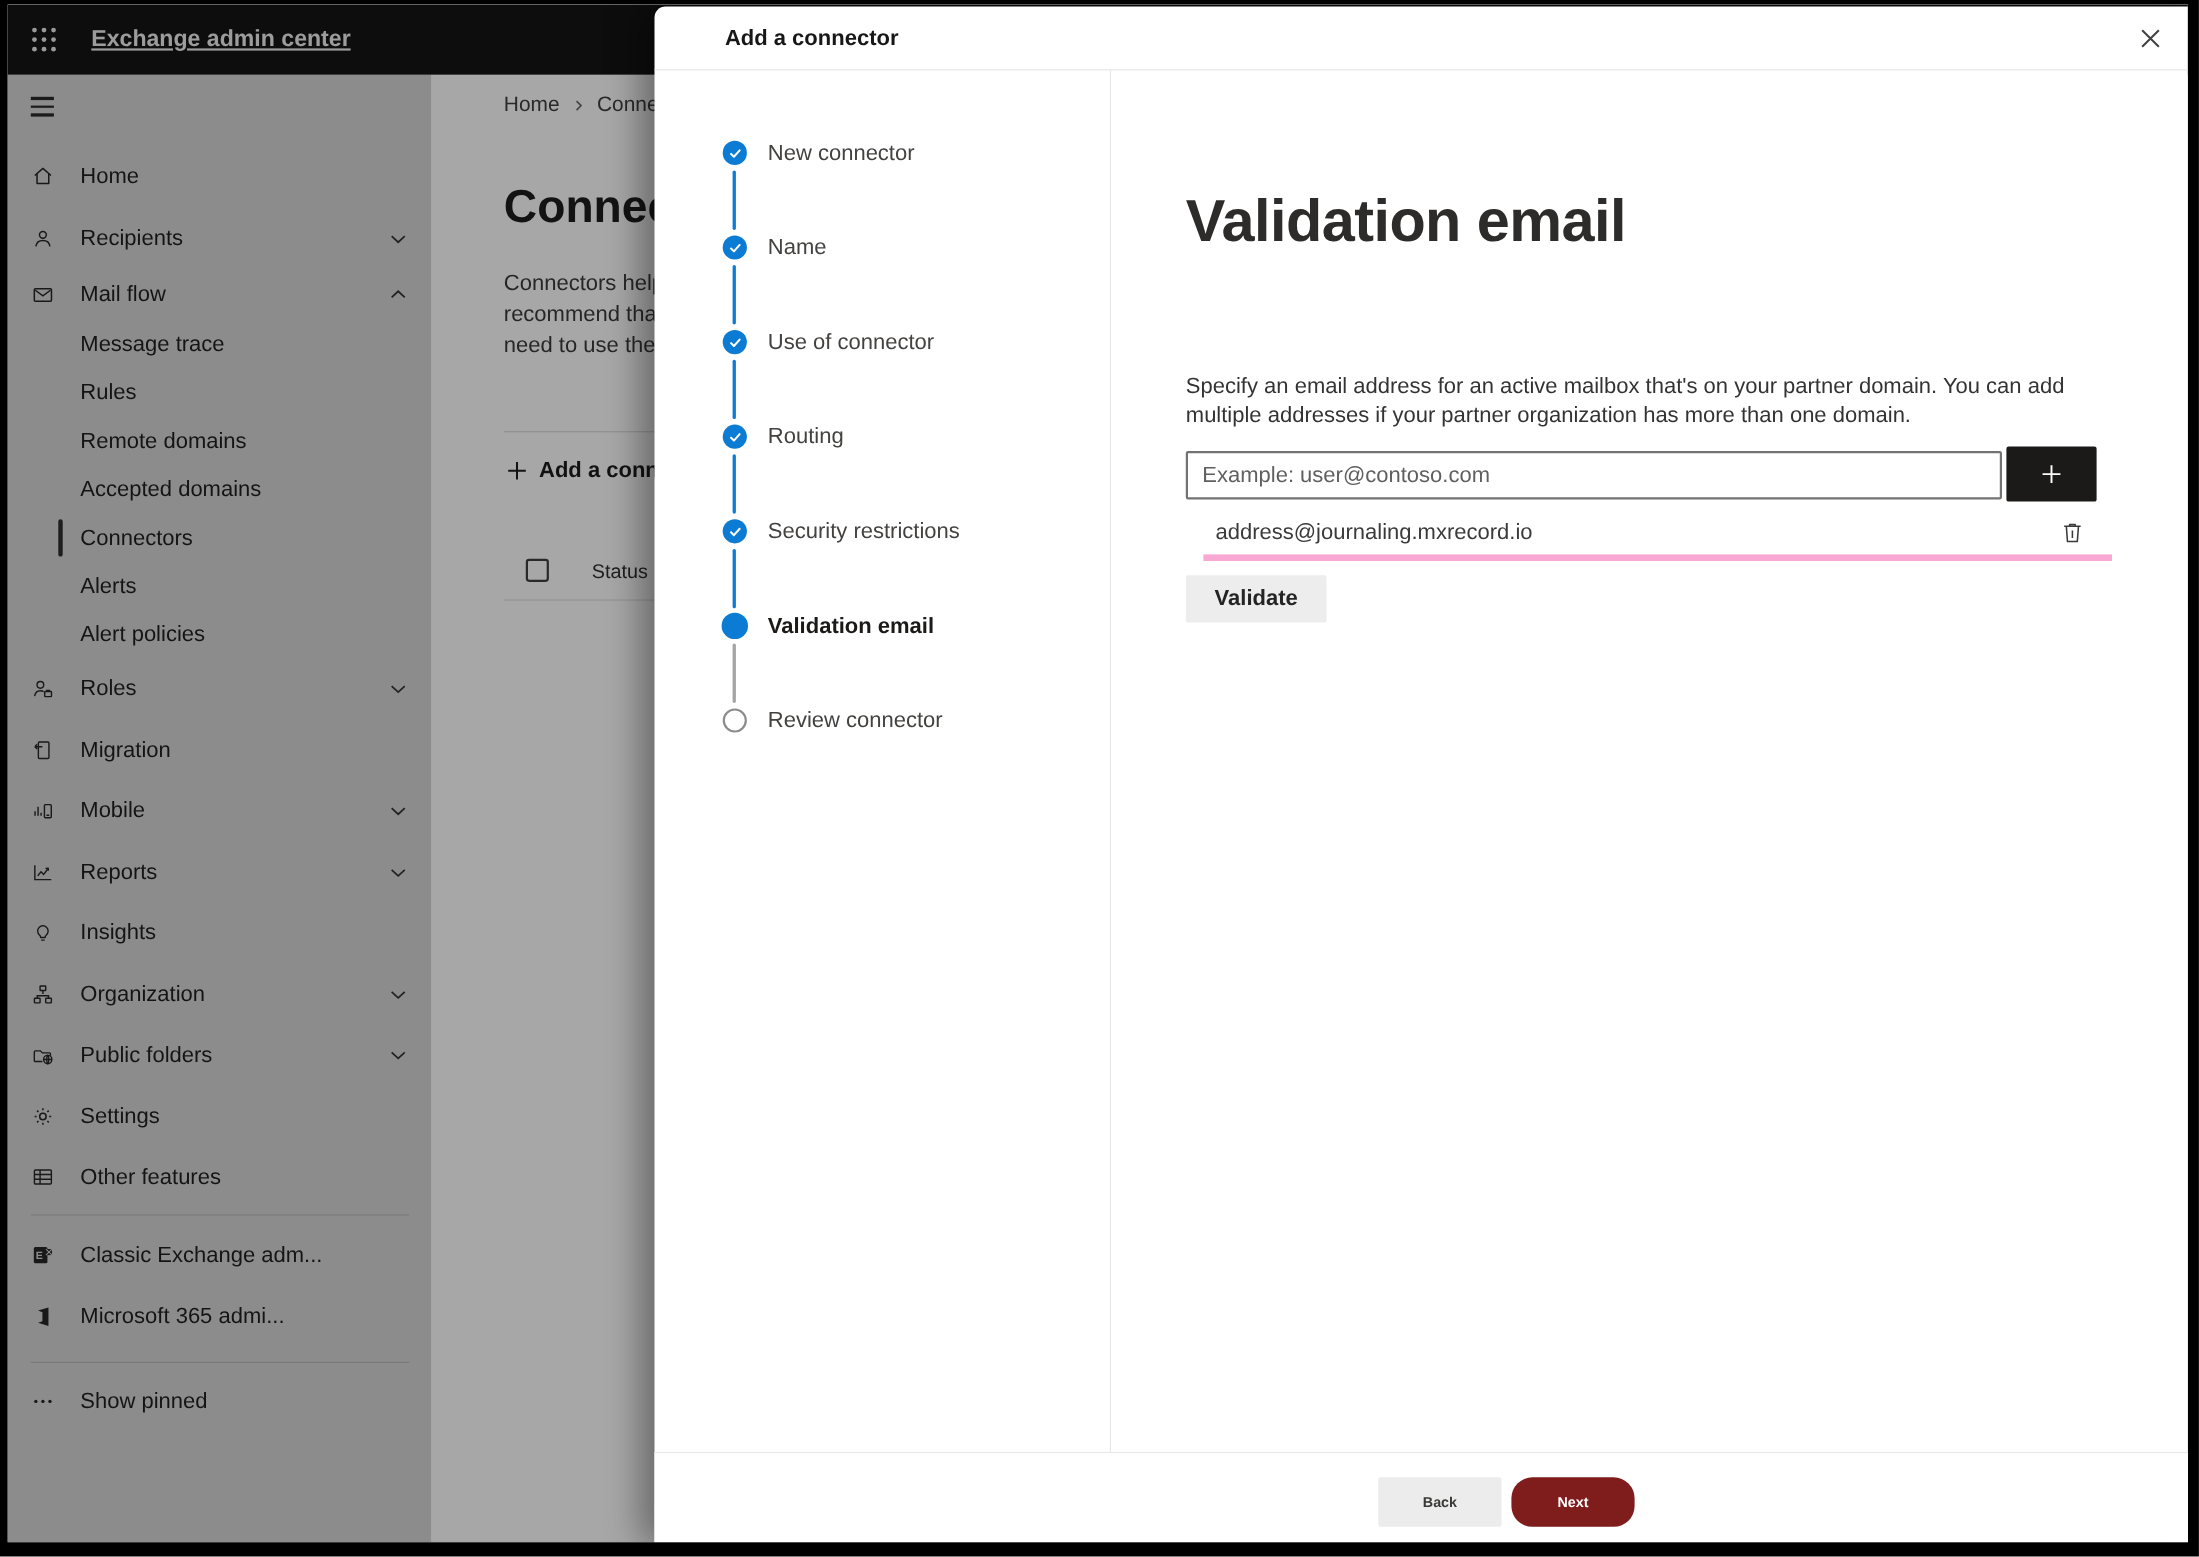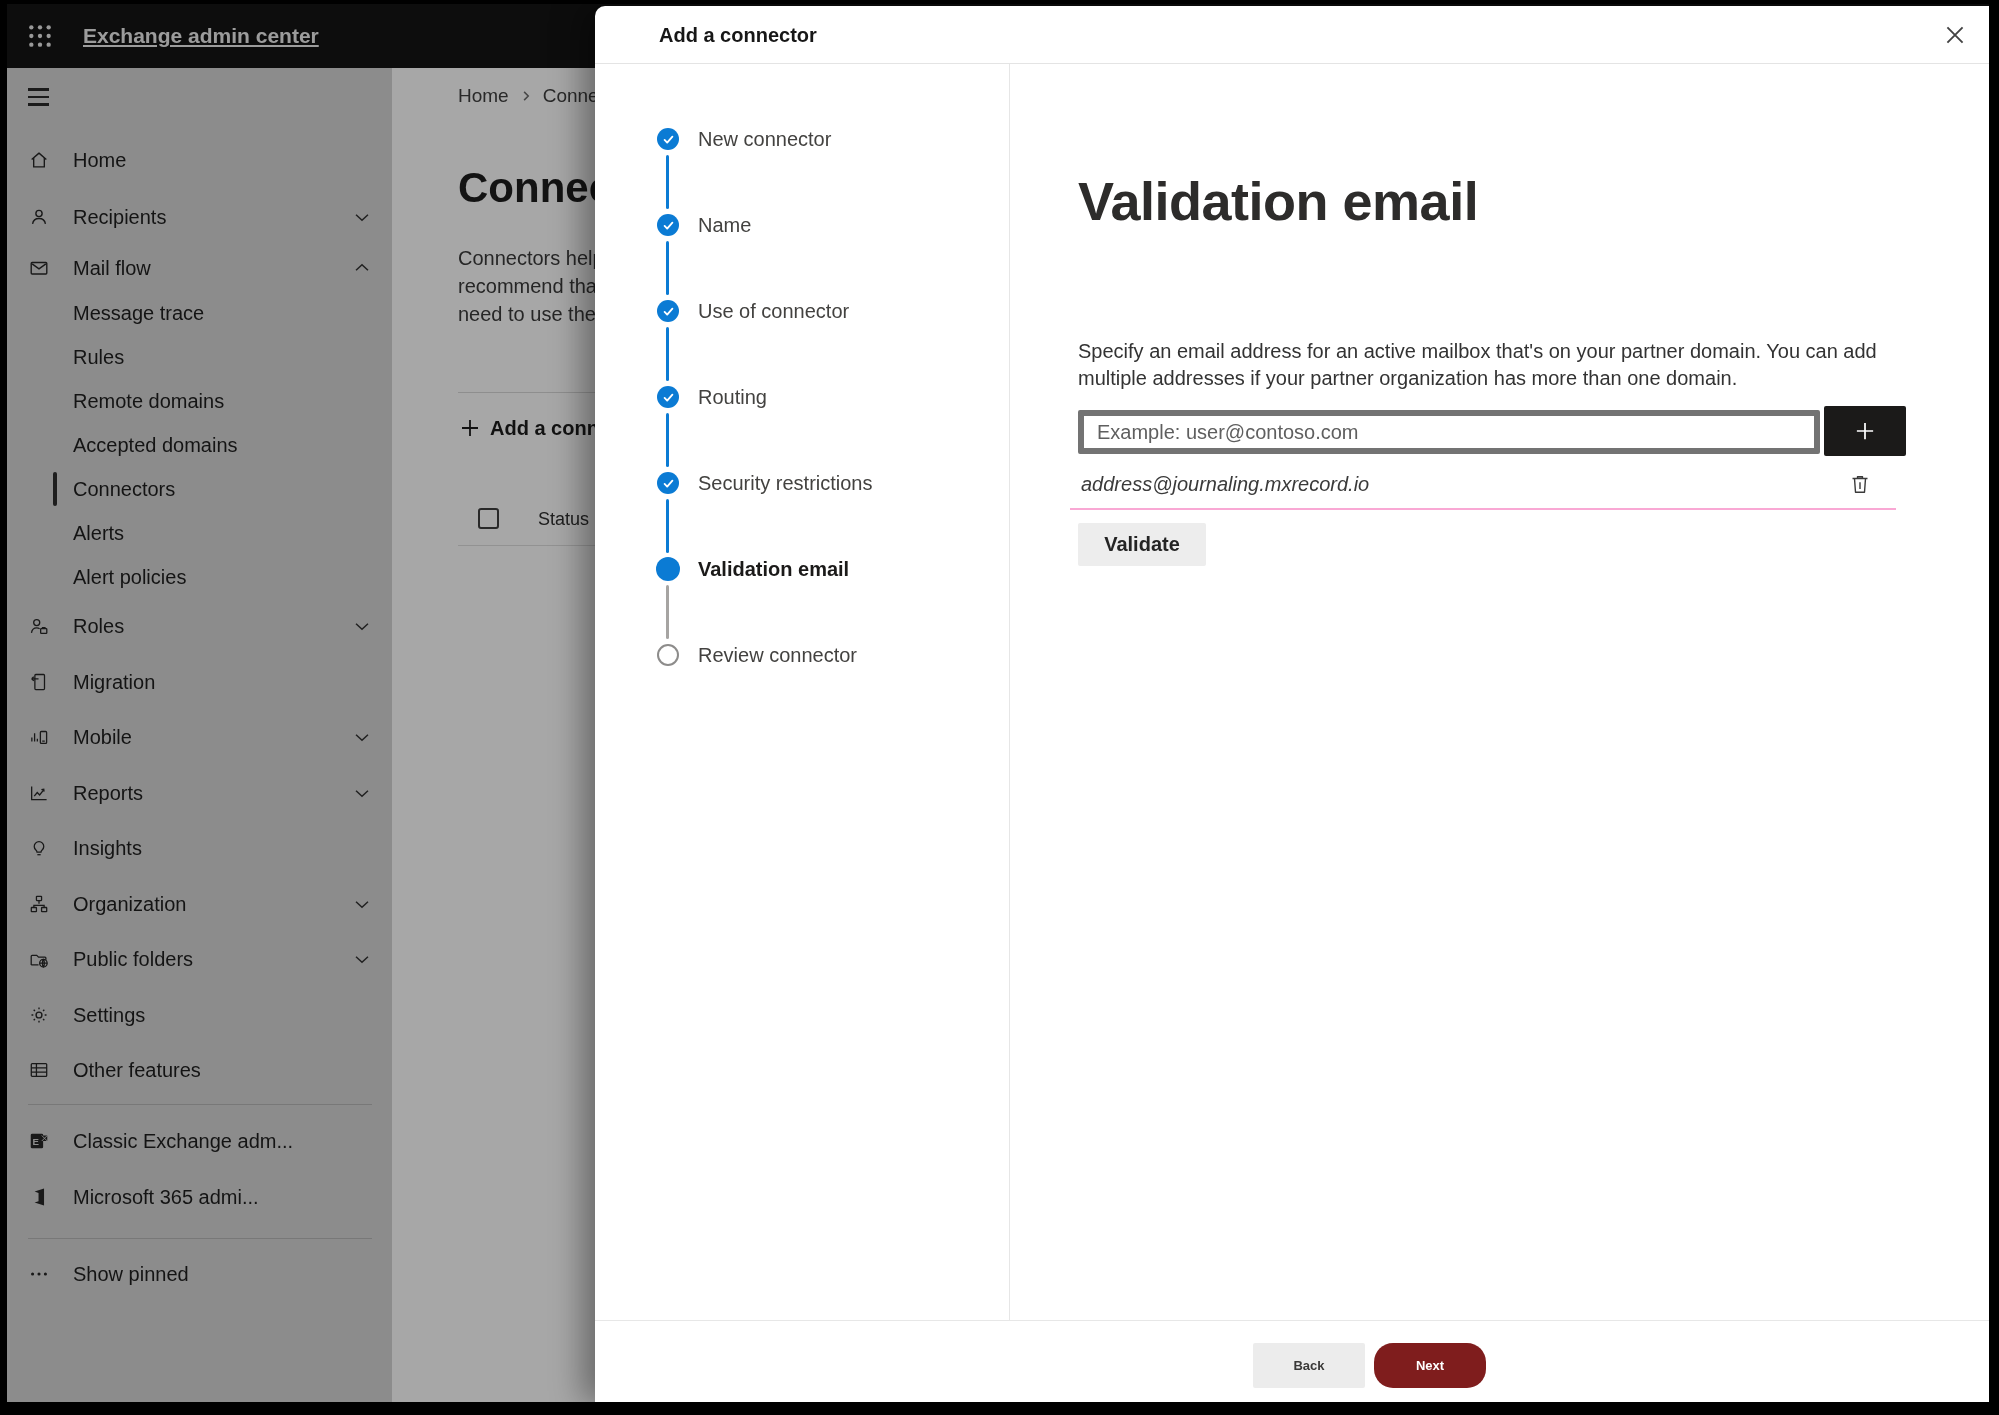--- a/index.html
+++ b/index.html
@@ -69,27 +69,27 @@
   .step-label { position:absolute; left:103px; top:0; line-height:32px; font-size:20px; color:#434240; white-space:nowrap; }
   .step.current .step-label { font-weight:700; color:#1b1a19; }
   .step-line { position:absolute; left:71px; width:3px; height:54px; border-radius:2px; }
   .step-line.blue { background:#0b7bd4; }
   .step-line.gray { background:#a6a4a2; }
 
   
   .content { position:absolute; left:415px; top:58px; right:0; bottom:82px; }
   .content-h1 { position:absolute; left:68px; top:106px; font-size:54px; font-weight:700; color:#2d2c2b; letter-spacing:-0.5px; white-space:nowrap; }
   .content-desc { position:absolute; left:68px; top:274px; width:830px; font-size:20px; line-height:27px; color:#333; }
-  .email-input { position:absolute; left:68px; top:346px; width:742px; height:44px; border:6px solid #737373; border-radius:2px;
+  .email-input { position:absolute; left:68px; top:346px; width:742px; height:44px; border:2px solid #737373; border-radius:2px;
                  font-size:20px; color:#222; padding:0 13px; outline:none; background:#fff; font-family:"Liberation Sans","DejaVu Sans",sans-serif; }
   .email-input::placeholder { color:#5f5f5f; opacity:1; }
   .add-addr-btn { position:absolute; left:814px; top:342px; width:82px; height:50px; background:#1b1a19; border:none; border-radius:2px;
                   display:flex; align-items:center; justify-content:center; color:#fff; cursor:pointer; }
   .add-addr-btn svg { width:26px; height:26px; display:block; }
-  .addr-row { position:absolute; left:60px; top:396px; width:826px; height:50px; border-bottom:2px solid #f9a8d4;font-style:italic; }
+  .addr-row { position:absolute; left:84px; top:396px; width:826px; height:50px; border-bottom:6px solid #f9a8d4; }
   .addr-text { position:absolute; left:11px; top:0; line-height:48px; font-size:20px; color:#3a3a3a; white-space:nowrap; }
   .trash-btn { position:absolute; right:24px; top:12px; width:24px; height:24px; color:#3a3a3a; cursor:pointer; }
   .trash-btn svg { width:24px; height:24px; display:block; }
   .validate-btn { position:absolute; left:68px; top:459px; width:128px; height:43px; background:#ededed; border:none; border-radius:2px;
                   font-size:20px; font-weight:600; color:#242424; cursor:pointer; font-family:"Liberation Sans","DejaVu Sans",sans-serif; }
 
   
   .dlg-footer { position:absolute; left:0; right:0; bottom:0; height:82px; border-top:1px solid #e7e7e7; background:#fff; }
   .btn { position:absolute; top:22px; width:112px; height:45px; border:none; border-radius:2px; font-size:13px; font-weight:600; cursor:pointer;
          font-family:"Liberation Sans","DejaVu Sans",sans-serif; }

